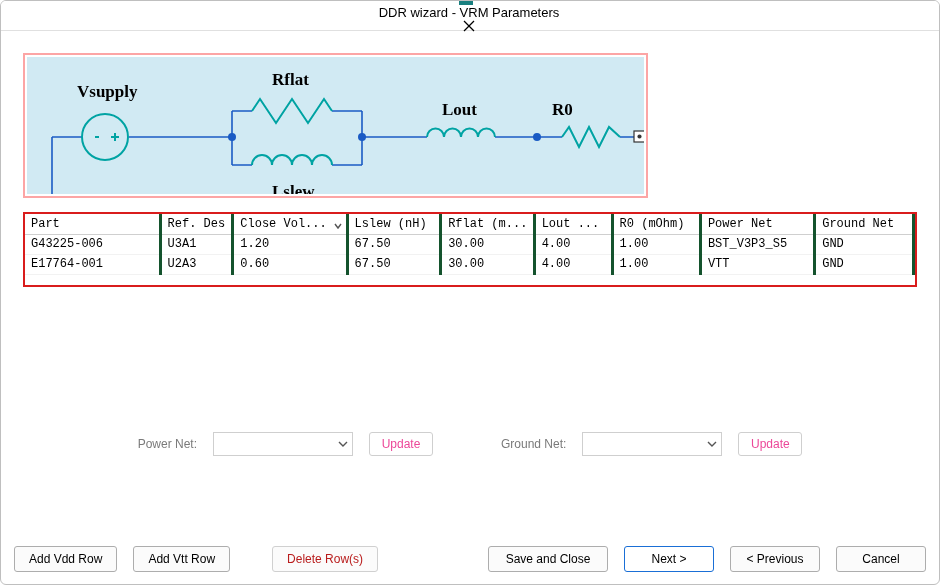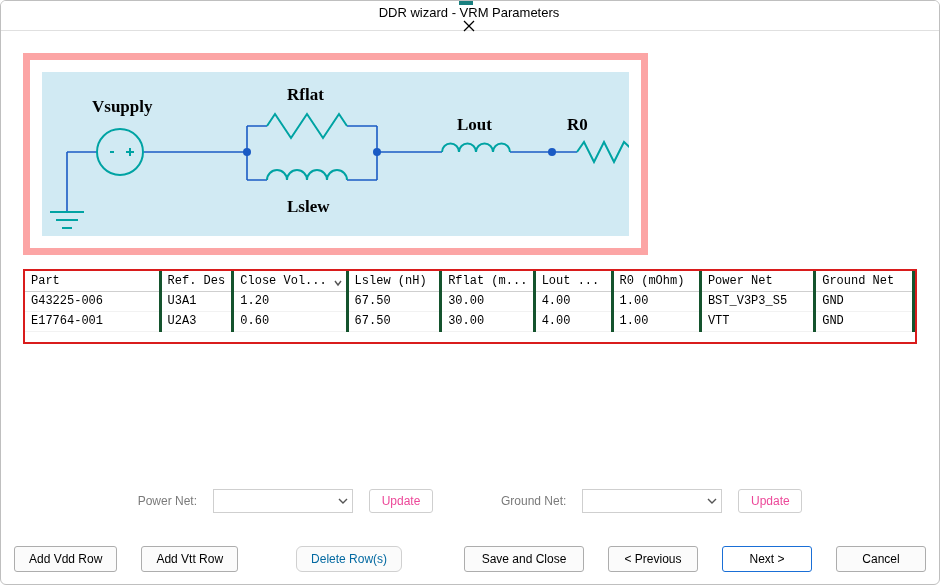--- a/index.html
+++ b/index.html
@@ -49,23 +49,23 @@
     cursor: default;
   }
   .close-btn svg { stroke: #000; stroke-width: 1.2; }
 
   
   .diagram-wrap {
     margin: 22px 22px 14px 22px;
   }
   .diagram {
     width: 625px;
-    height: 202px;
-    border: 7px solid #fca5a5;
-    padding: 12px;
+    height: 145px;
+    border: 2px solid #fca5a5;
+    padding: 2px;
     background: #ffffff;
   }
   .diagram-inner {
     width: 100%;
     height: 100%;
     background: #d1eaf3;
     position: relative;
     overflow: hidden;
   }
 
@@ -155,37 +155,36 @@
   
   .btnbar {
     position: absolute;
     left: 0;
     bottom: 0;
     width: 100%;
     height: 44px;
     display: flex;
     align-items: center;
     padding: 0 14px 8px 14px;
-    gap: 24px;
+    gap: 16px;
   }
   .btn {
     height: 26px;
     min-width: 90px;
     border: 1px solid #adadad;
     background: #fbfbfb;
     font-size: 12px;
     color: #000;
     border-radius: 3px;
     padding: 0 14px;
     cursor: default;
   }
   .btn:disabled, .btn.disabled {
-    color: #0369a1;
+    color: #b91c1c;
     border-color: #d0d0d0;
-    border-radius: 6px;
   }
   .btn.primary {
     border-color: #1a6fd6;
     color: #000;
     background: #ffffff;
   }
   .btnbar .spacer { flex: 1; }
 
 </style>
 </head>
@@ -368,16 +367,16 @@
   <button class="btn-small" disabled="">Update</button>
 </div>
 
 <div class="btnbar">
   <button class="btn">Add Vdd Row</button>
   <button class="btn">Add Vtt Row</button>
   <span style="width:10px"></span>
   <button class="btn disabled">Delete Row(s)</button>
   <span class="spacer"></span>
   <button class="btn" style="min-width:120px">Save and Close</button>
+  <button class="btn primary">Next &gt;</button>
   <button class="btn">&lt; Previous</button>
-  <button class="btn primary">Next &gt;</button>
   <button class="btn">Cancel</button>
 </div>
 
 </body></html>

